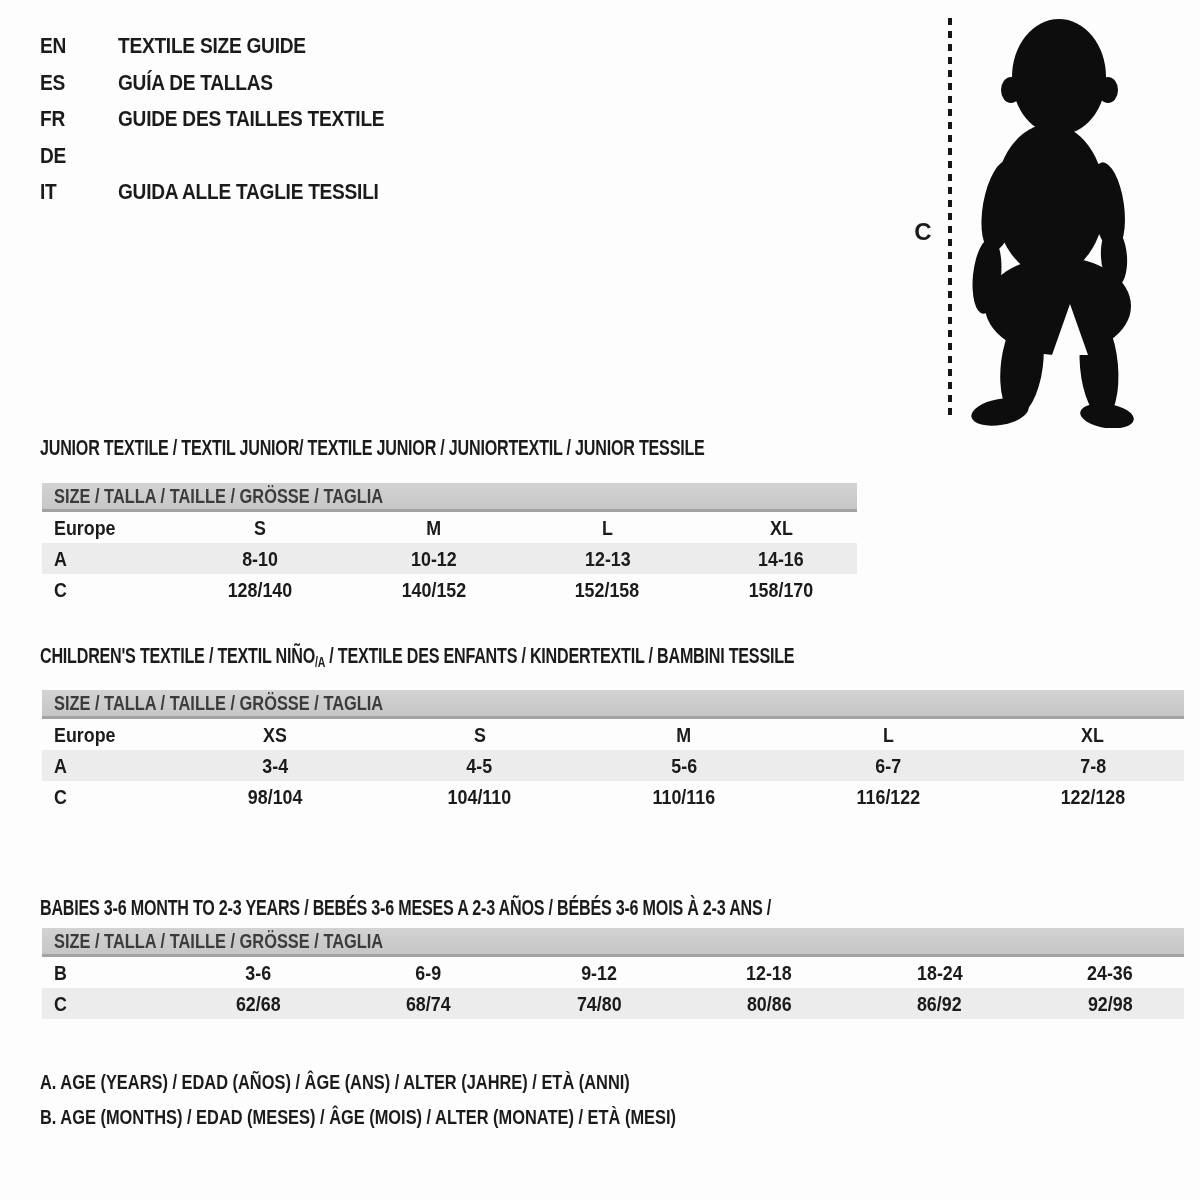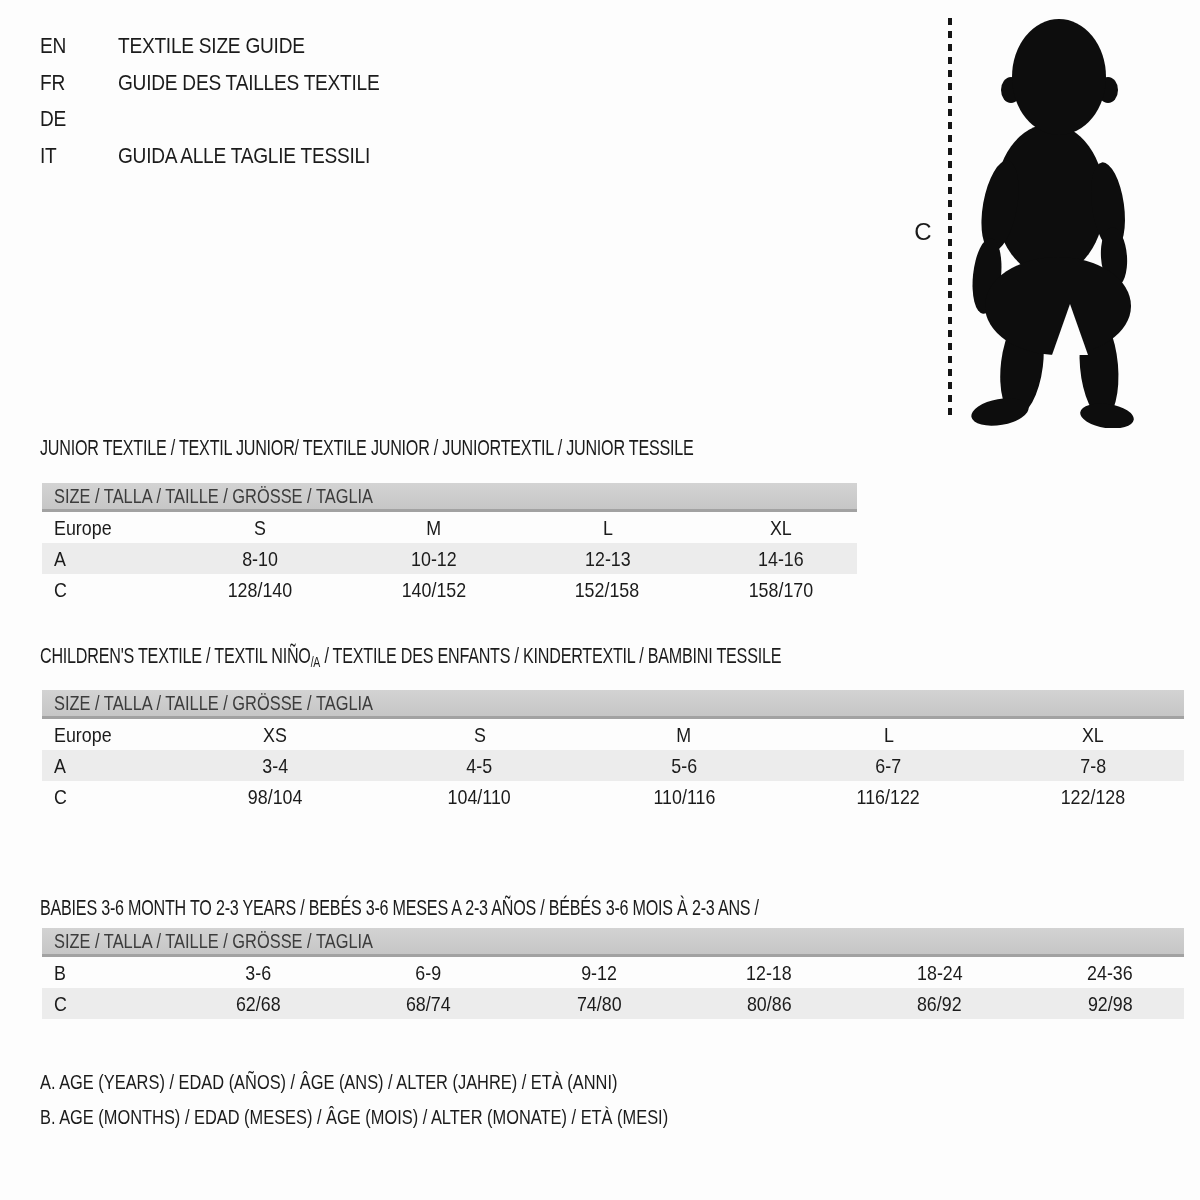--- a/index.html
+++ b/index.html
@@ -1,19 +1,19 @@
 <!DOCTYPE html>
 <html><head>
 <meta charset="utf-8">
 <style>
   html,body{margin:0;padding:0;background:#ffffff;}
   #canvas{
     position:relative;width:1200px;height:1200px;background:#fdfdfd;
     font-family:"Liberation Sans","DejaVu Sans",sans-serif;
-    font-weight:normal;color:#1b1b1b;overflow:hidden;
+    font-weight:bold;color:#1b1b1b;overflow:hidden;
   }
   
   .sx75{display:inline-block;transform:scaleX(.75);transform-origin:0 50%;white-space:nowrap;}
   .sx80{display:inline-block;transform:scaleX(.80);transform-origin:0 50%;white-space:nowrap;}
   .sx85{display:inline-block;transform:scaleX(.85);transform-origin:0 50%;white-space:nowrap;}
   .sxc {display:inline-block;transform:scaleX(.85);transform-origin:50% 50%;white-space:nowrap;}
 
   
   .langs{position:absolute;left:40px;top:28px;}
   .lang-row{display:flex;height:36.5px;align-items:center;font-size:22.5px;letter-spacing:-0.3px;}
@@ -48,20 +48,24 @@
 </style>
 </head>
 <body>
 
 <div id="canvas">
 
   <div class="langs">
     <div class="lang-row">
       <span class="lang-code"><span class="sx85">EN</span></span>
       <span><span class="sx85">TEXTILE SIZE GUIDE</span></span>
+    </div>
+    <div class="lang-row">
+      <span class="lang-code"><span class="sx85">ES</span></span>
+      <span><span class="sx85">GUÍA DE TALLAS</span></span>
     </div>
     <div class="lang-row">
       <span class="lang-code"><span class="sx85">FR</span></span>
       <span><span class="sx85">GUIDE DES TAILLES TEXTILE</span></span>
     </div>
     <div class="lang-row">
       <span class="lang-code"><span class="sx85">DE</span></span>
     </div>
     <div class="lang-row">
       <span class="lang-code"><span class="sx85">IT</span></span>

